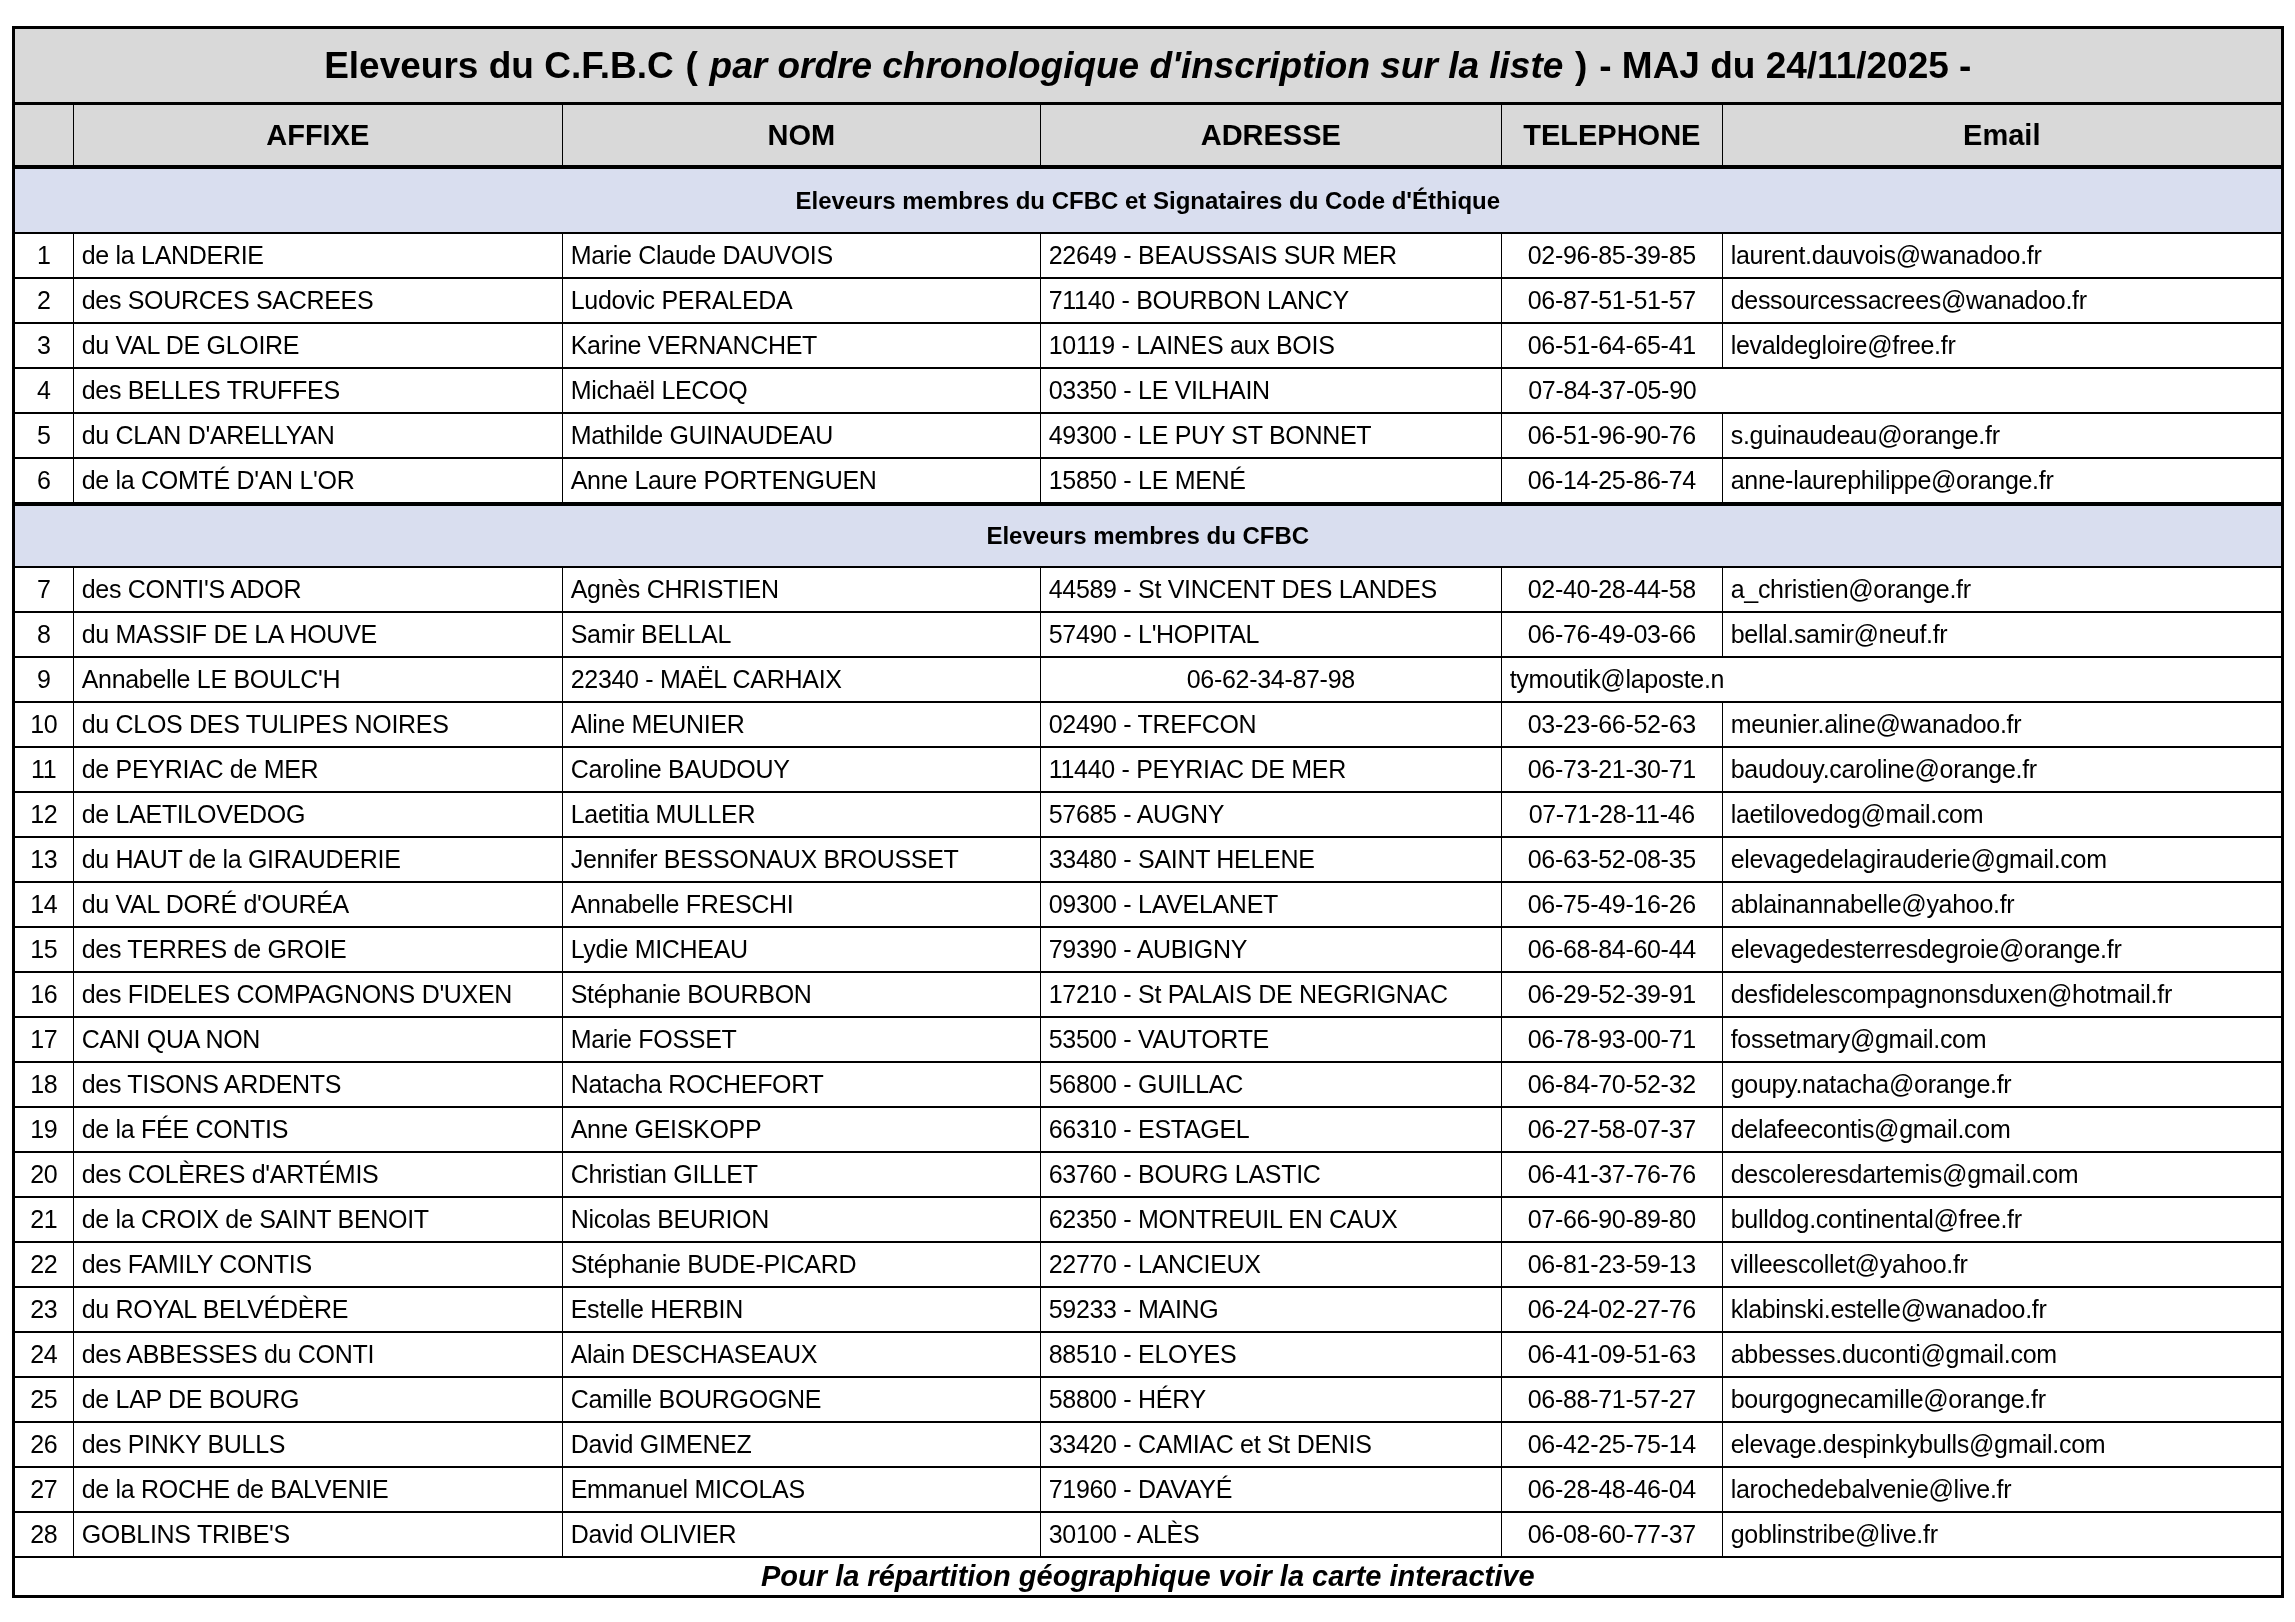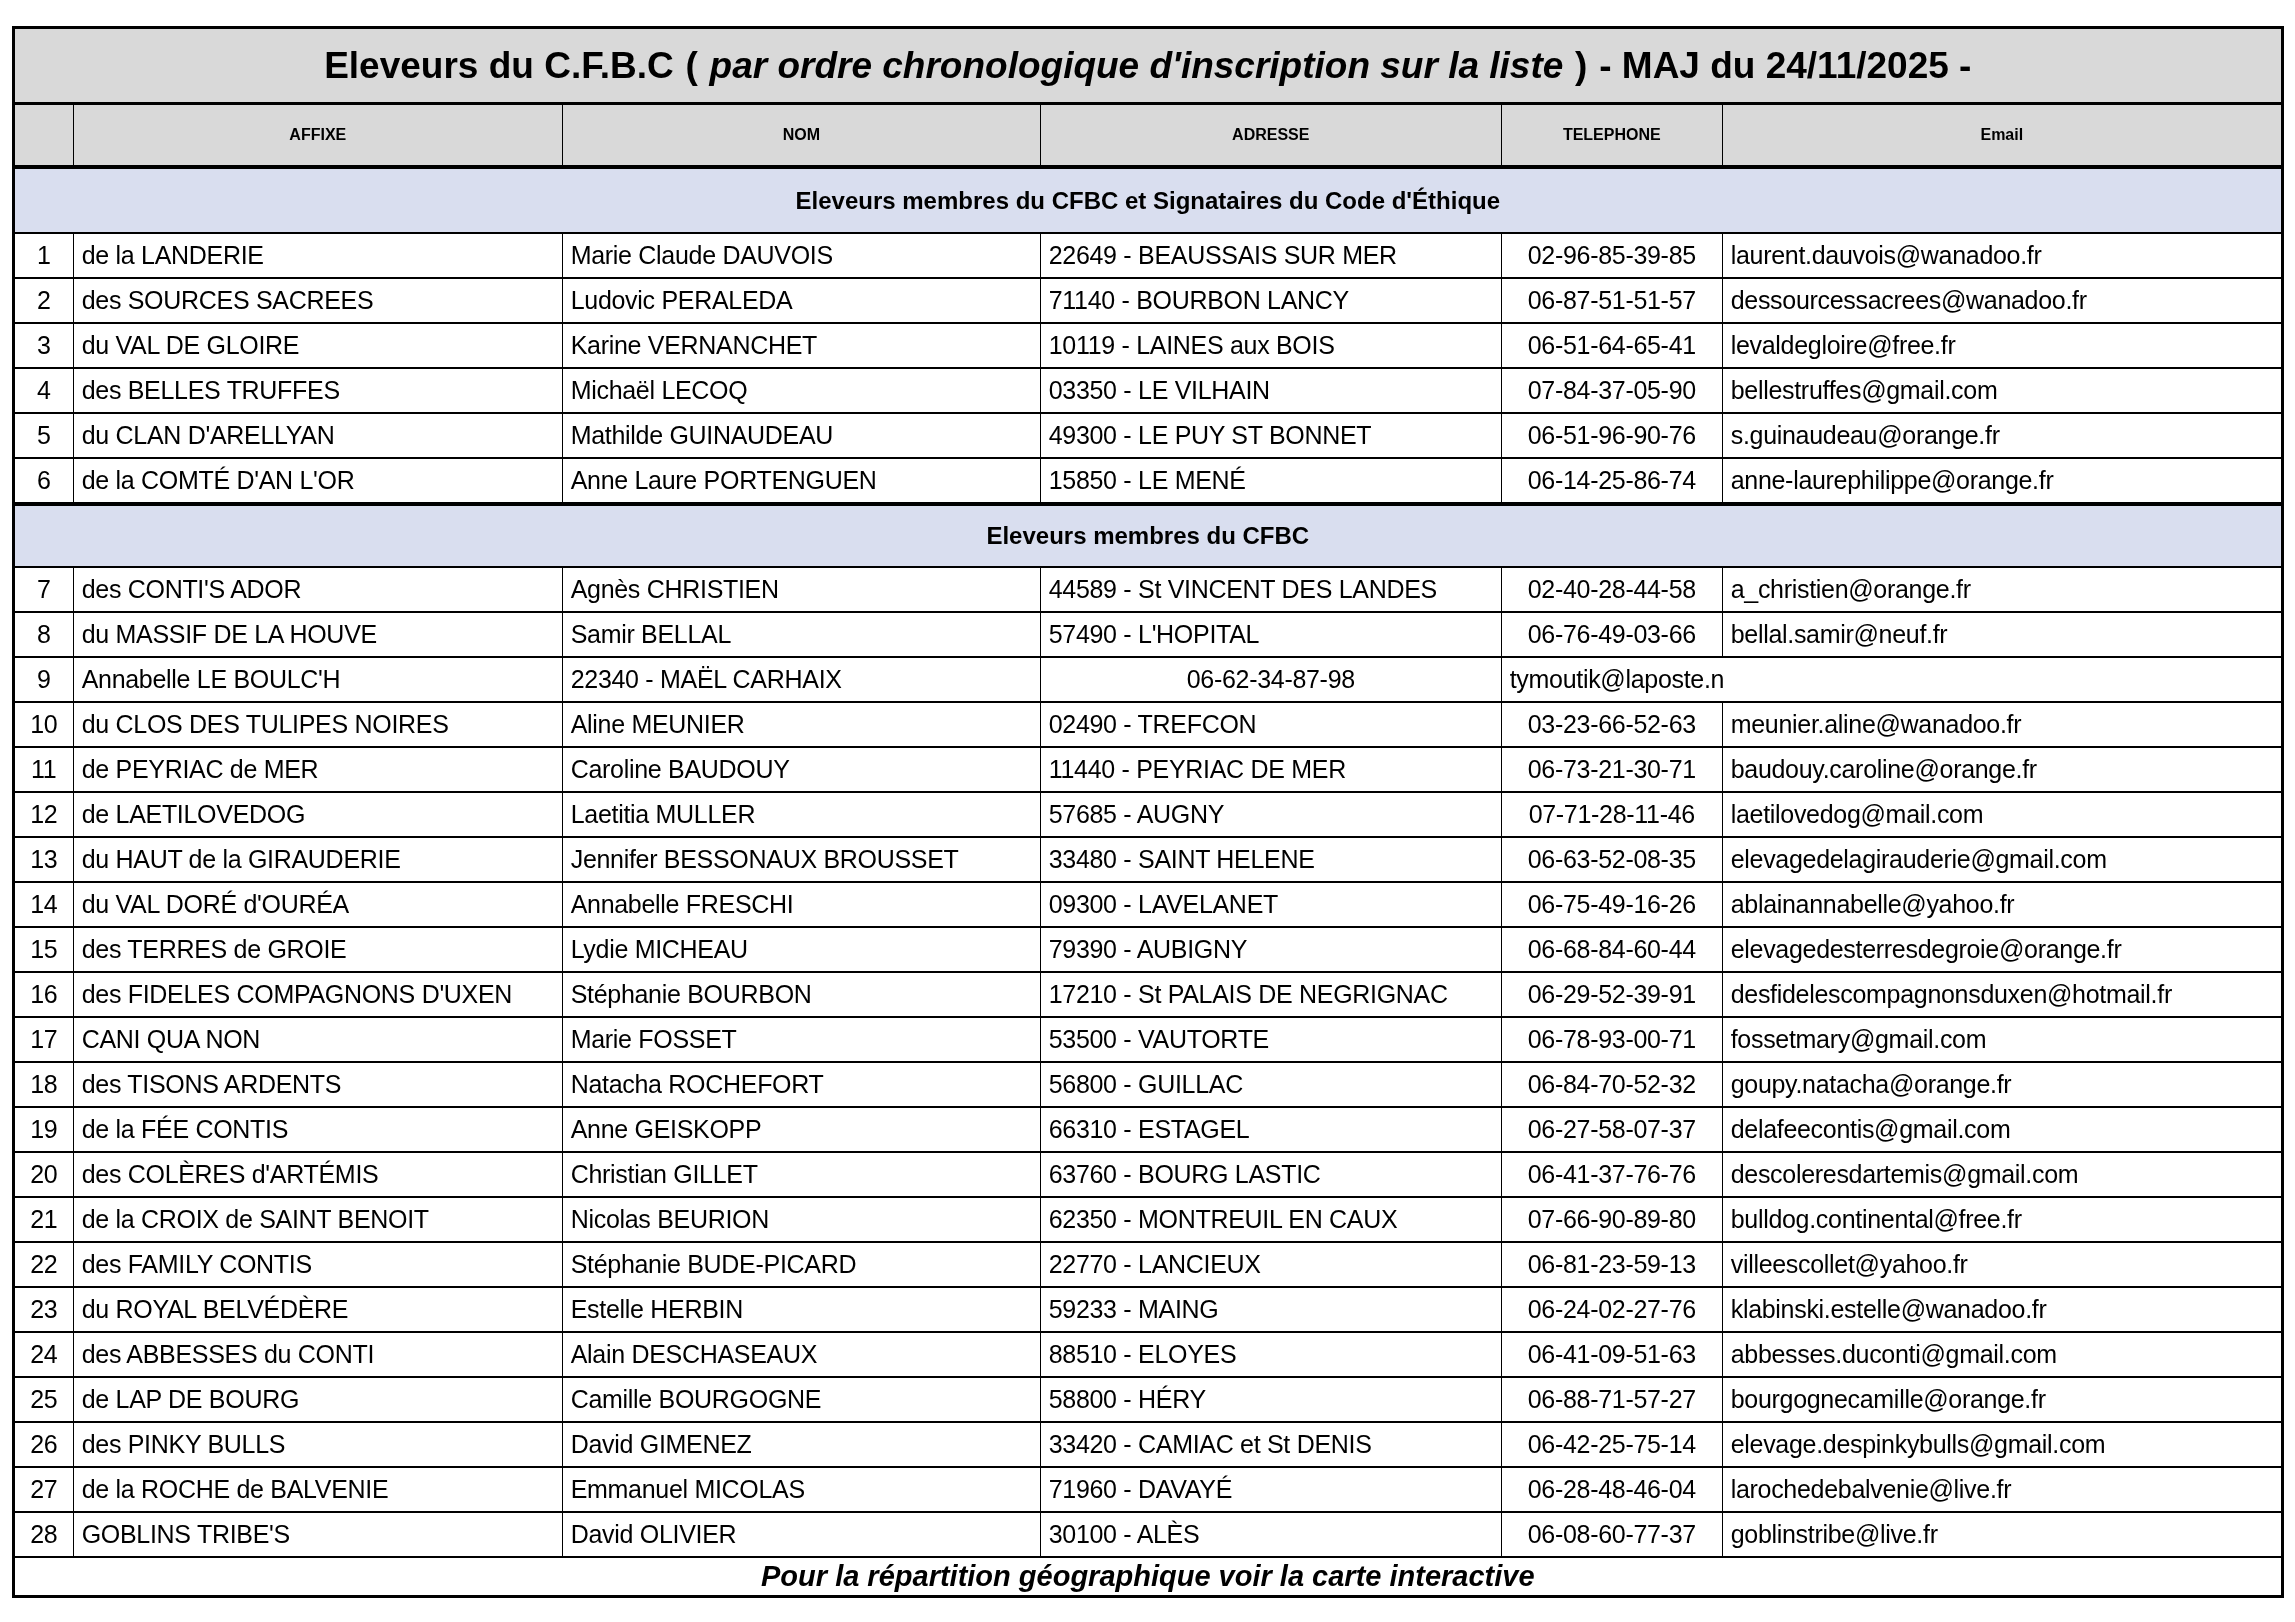--- a/index.html
+++ b/index.html
@@ -9,21 +9,21 @@
 
   .title{height:73px;background:var(--gray,#d9d9d9);border-bottom:3.3px solid #000;
          display:flex;align-items:center;justify-content:center;
          font-weight:bold;font-size:37px;white-space:nowrap;}
   .title .seg{margin:0 5.9px;}
   .title .it{font-style:italic;}
 
   .hdr{display:grid;grid-template-columns:59px 489px 478px 461px 221px 1fr;
        height:60px;background:var(--gray,#d9d9d9);border-bottom:2.6px solid #000;}
   .hcell{border-right:1.3px solid #000;display:flex;align-items:center;justify-content:center;
-         font-weight:bold;font-size:16px;}
+         font-weight:bold;font-size:29px;}
   .hcell:last-child{border-right:none;}
 
   .band{height:63px;background:var(--band,#d9deef);border-top:2px solid #000;border-bottom:2.6px solid #000;
         display:flex;align-items:center;justify-content:center;
         font-weight:bold;font-size:24px;}
   .band.small{height:60px;}
 
   .row{display:grid;grid-template-columns:59px 489px 478px 461px 221px 1fr;
        height:43px;border-bottom:2px solid #000;background:#fff;}
   .cell{border-right:1.3px solid #000;display:flex;align-items:center;
@@ -83,21 +83,20 @@
     <div class="cell">10119 - LAINES aux BOIS</div>
     <div class="cell center">06-51-64-65-41</div>
     <div class="cell">levaldegloire@free.fr</div>
   </div>
         <div class="row">
     <div class="cell center">4</div>
     <div class="cell">des BELLES TRUFFES</div>
     <div class="cell">Michaël LECOQ</div>
     <div class="cell">03350 - LE VILHAIN</div>
     <div class="cell center">07-84-37-05-90</div>
-    <div class="cell">bellestruffes@gmail.com</div>
   </div>
         <div class="row">
     <div class="cell center">5</div>
     <div class="cell">du CLAN D'ARELLYAN</div>
     <div class="cell">Mathilde GUINAUDEAU</div>
     <div class="cell">49300 - LE PUY ST BONNET</div>
     <div class="cell center">06-51-96-90-76</div>
     <div class="cell">s.guinaudeau@orange.fr</div>
   </div>
         <div class="row">

